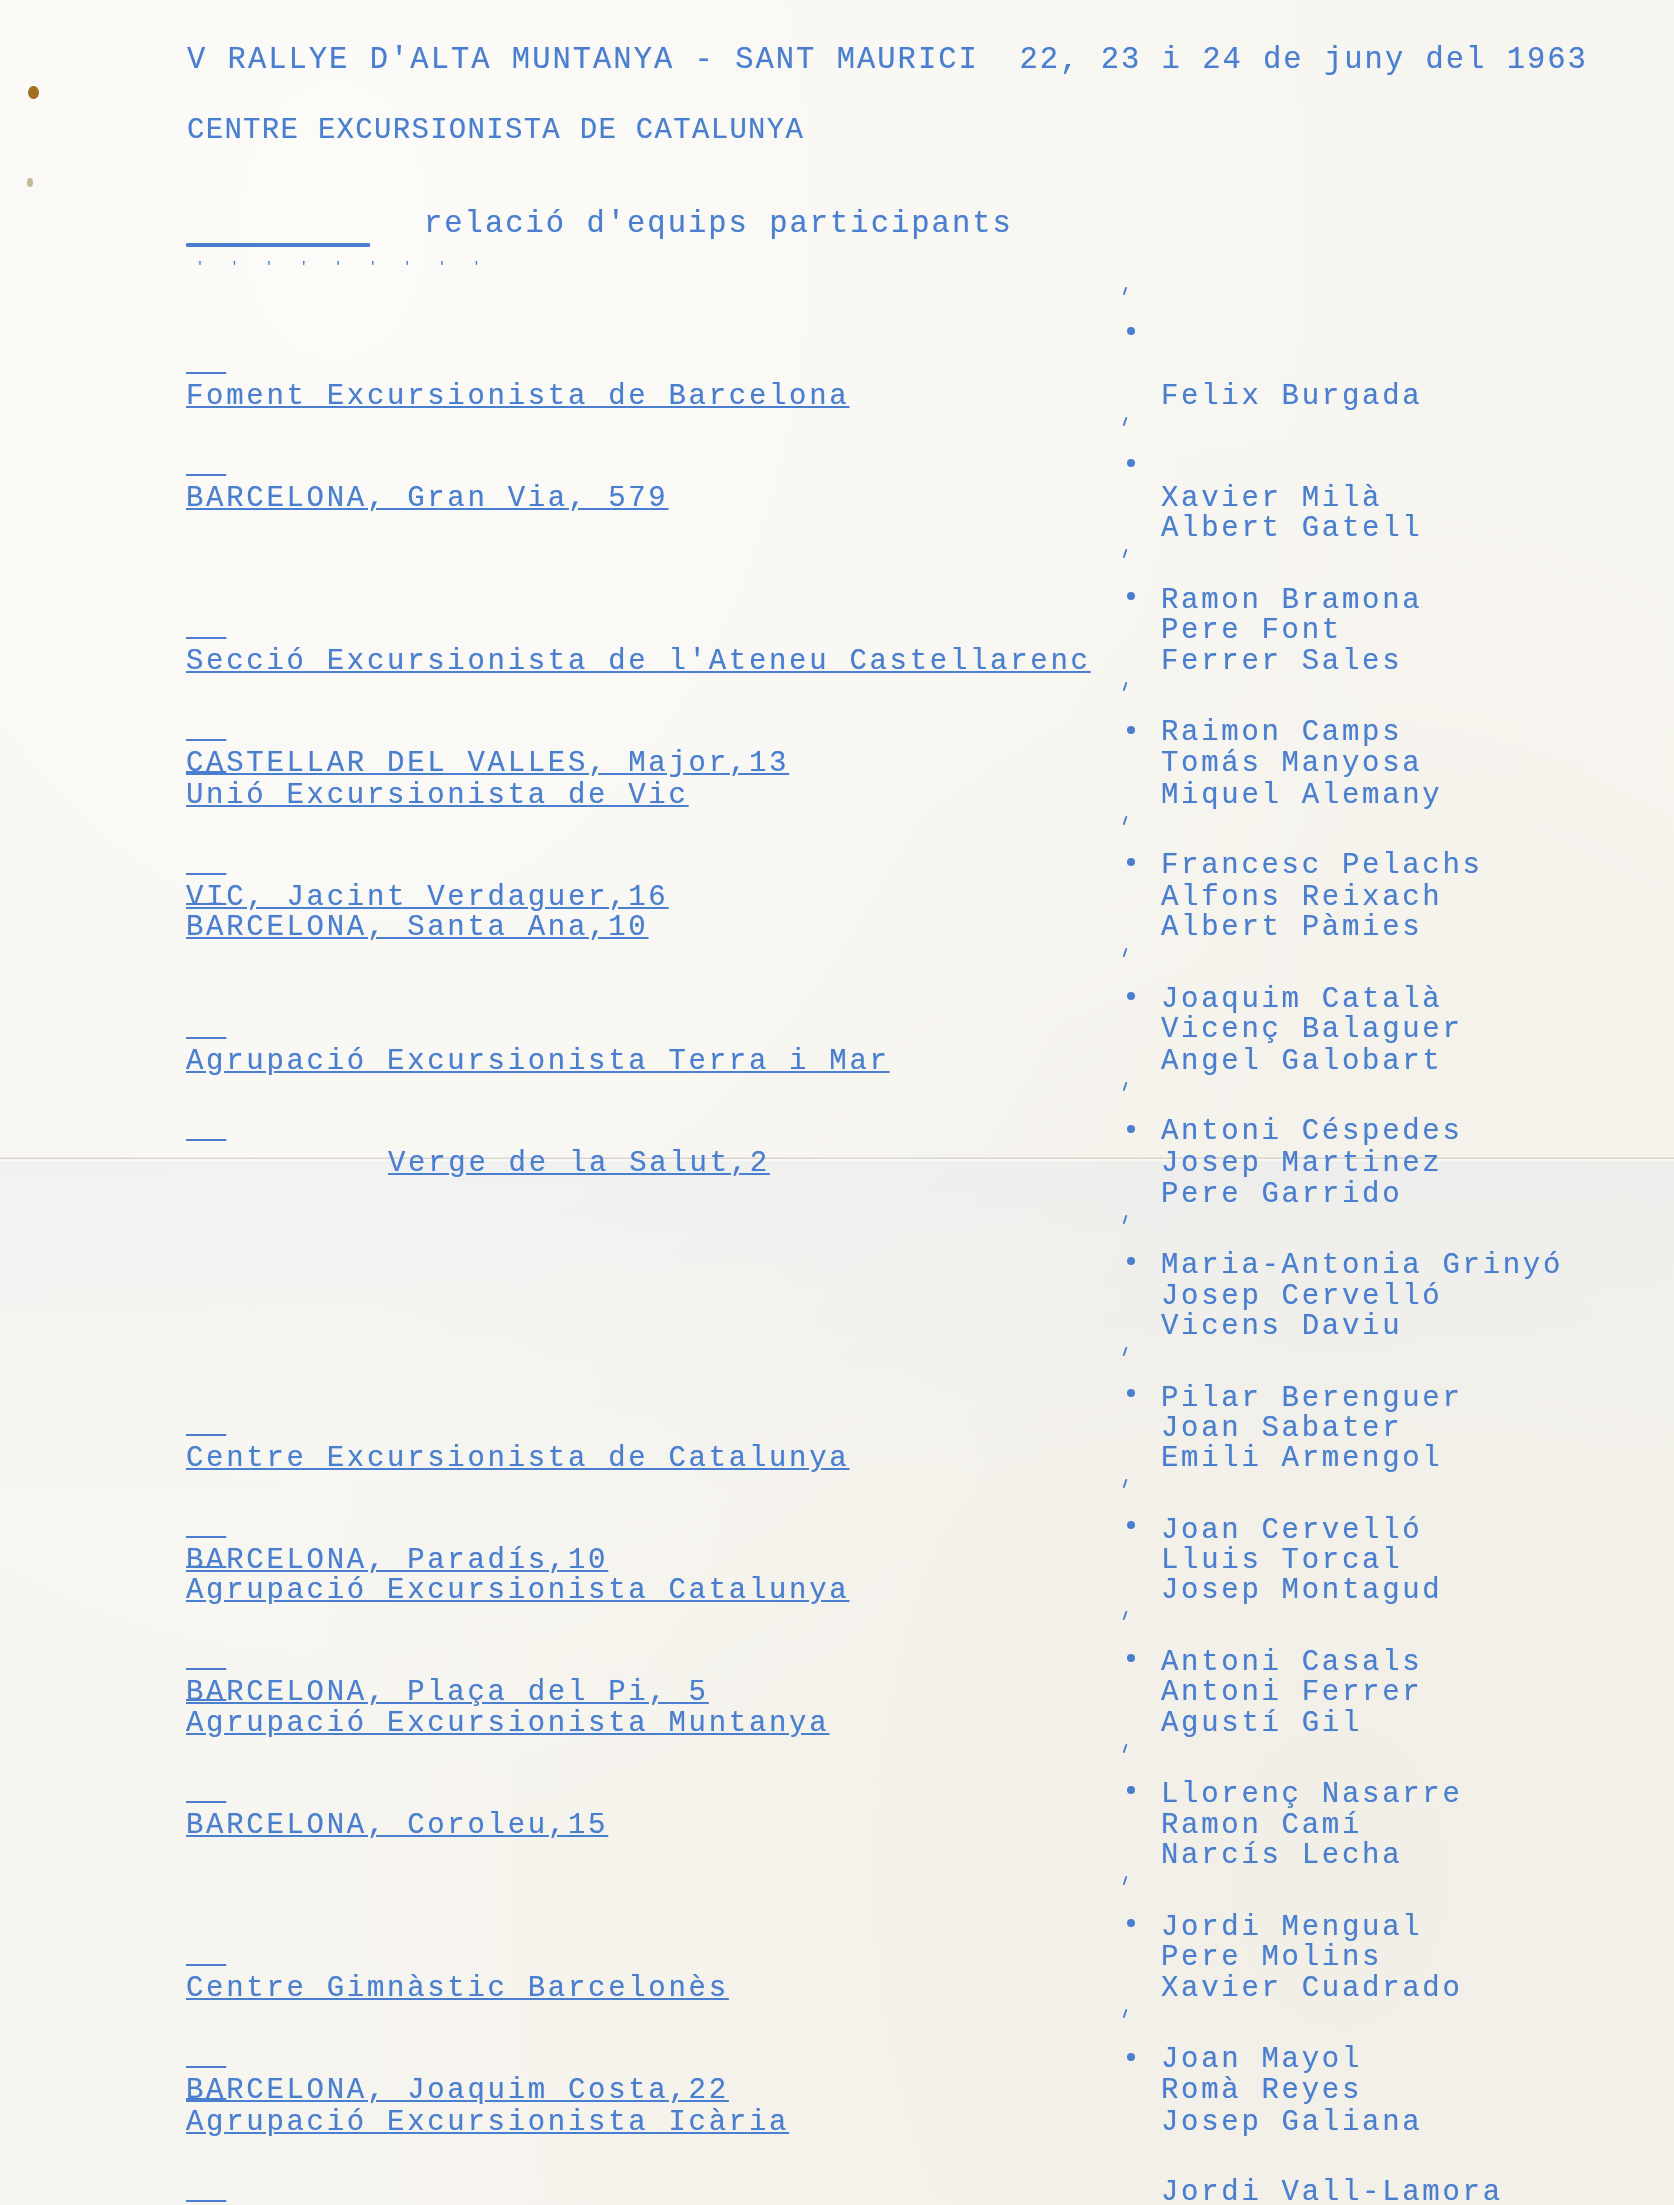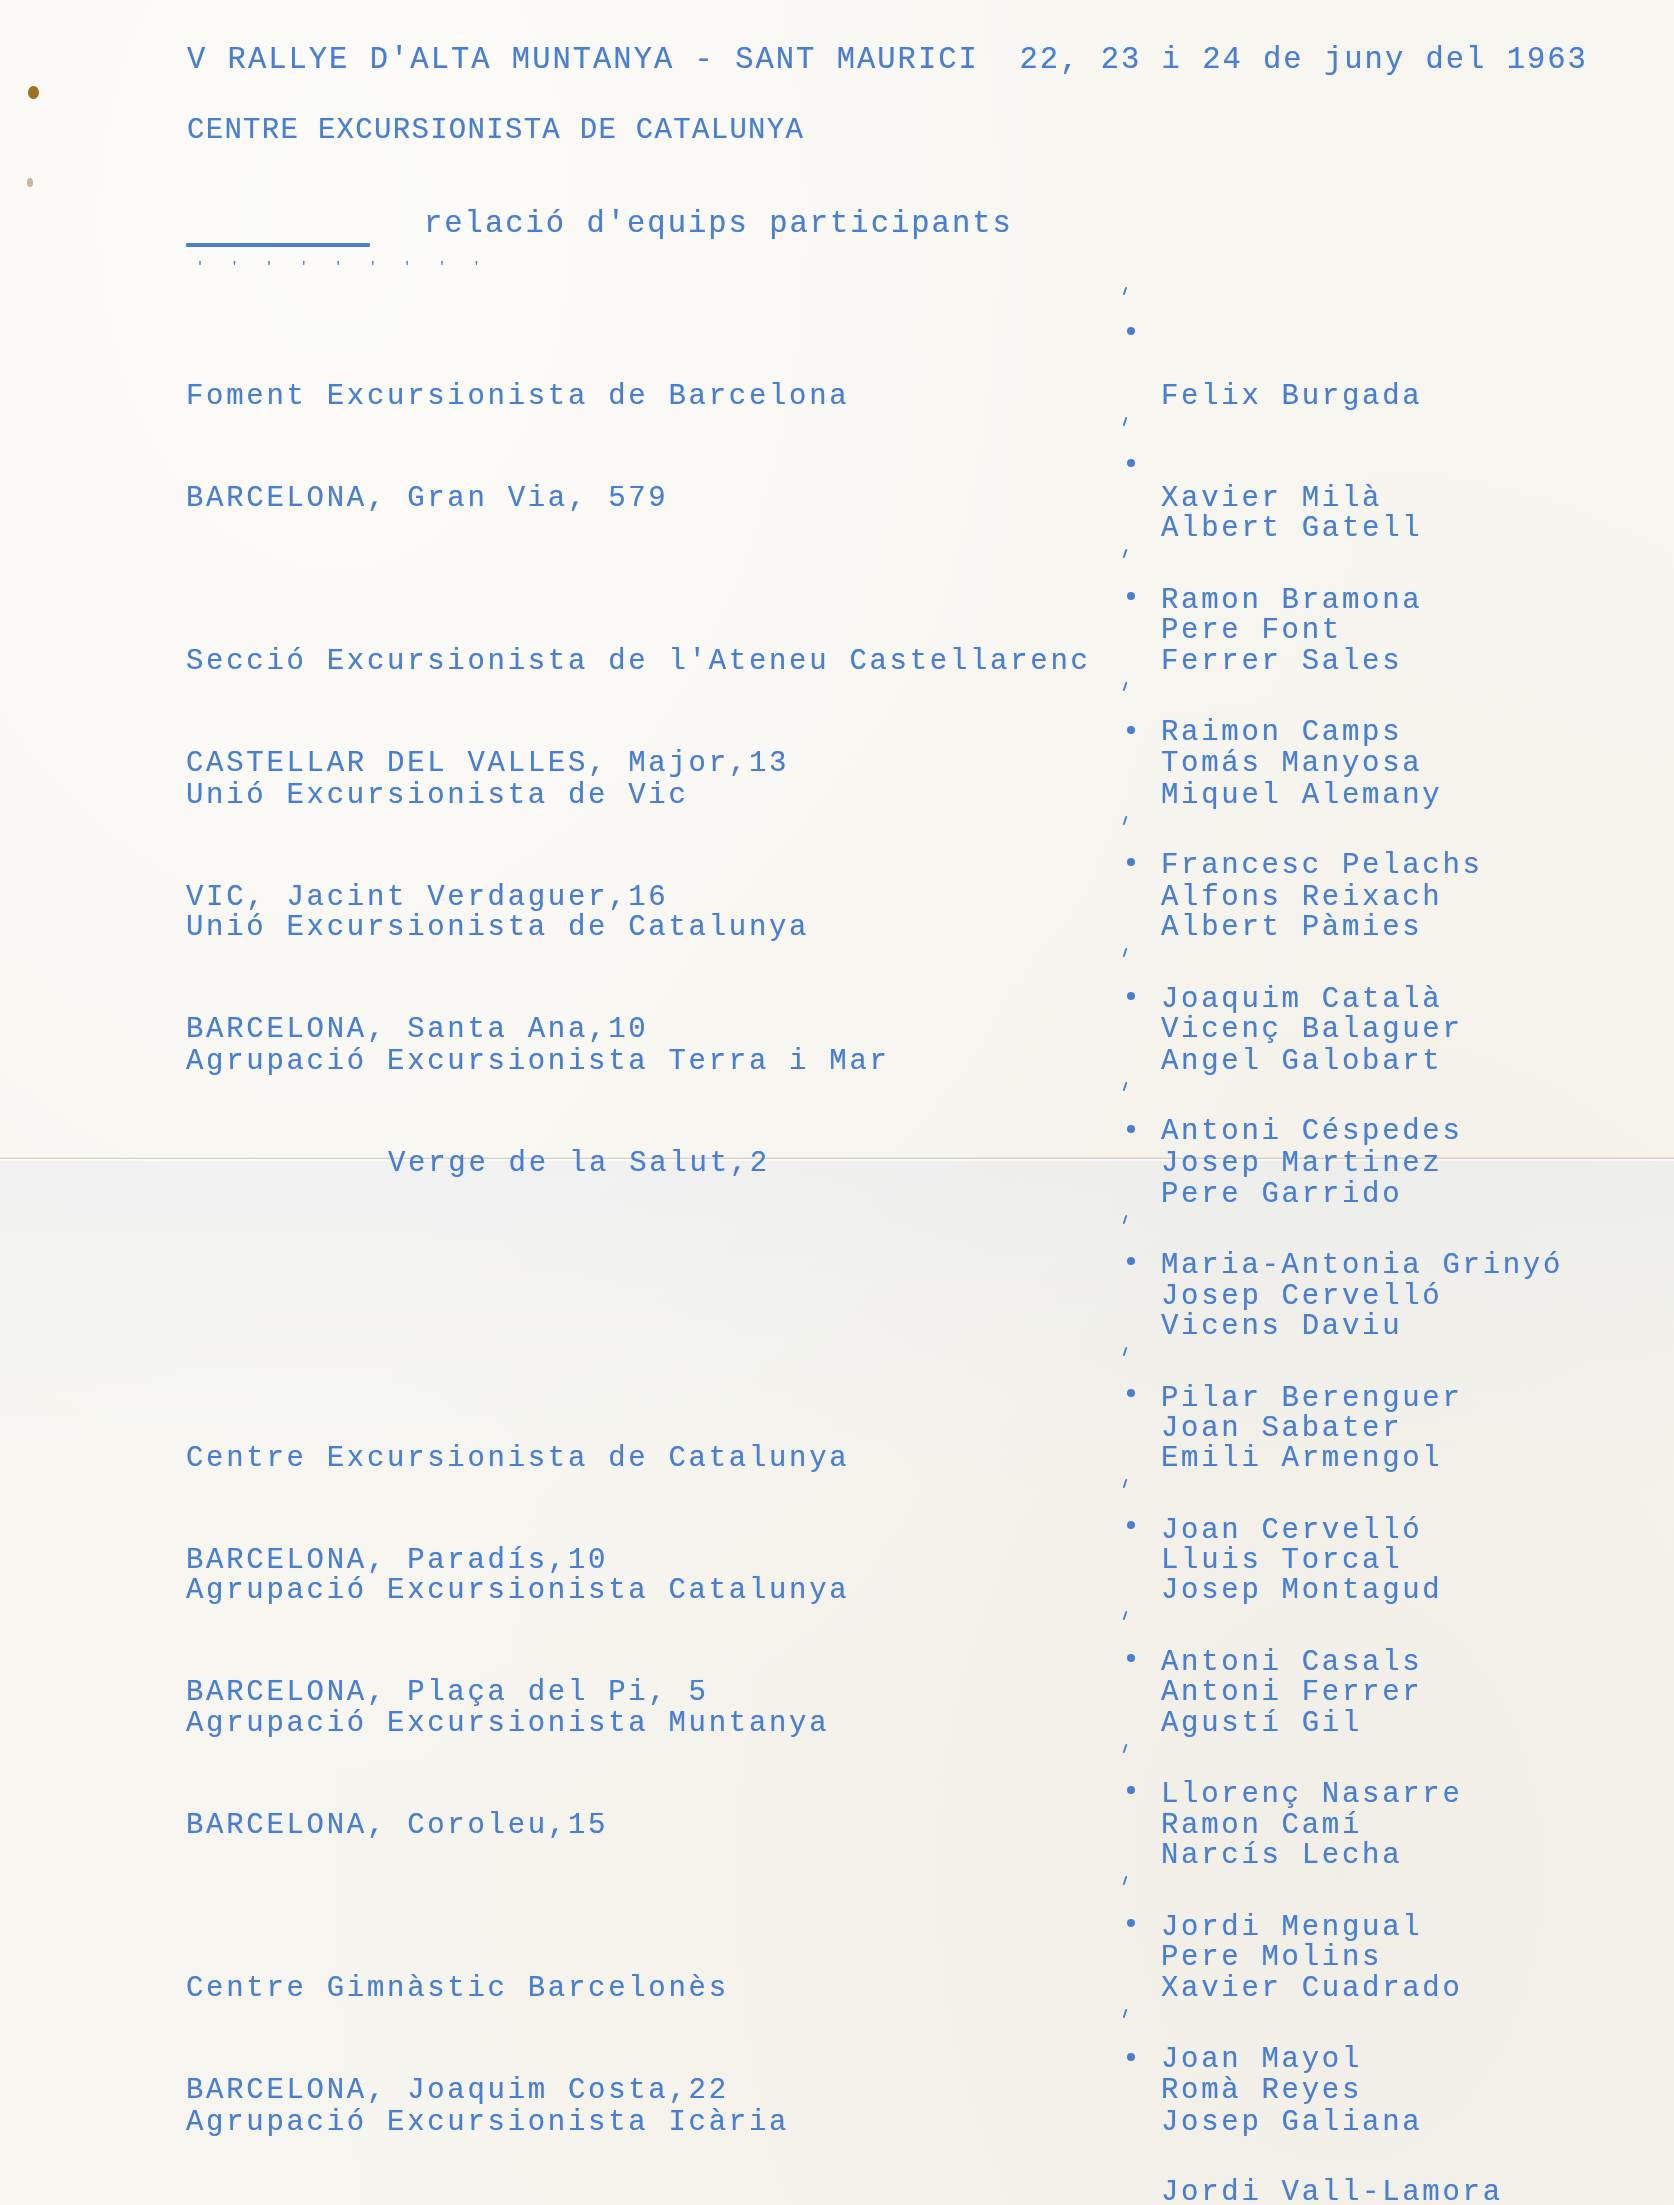--- a/index.html
+++ b/index.html
@@ -34,21 +34,21 @@
   .subtitle { left: 424px; top: 207px; font-size: 30.5px; letter-spacing: 2px; }
   .underline-rule {
     position: absolute; left: 186px; top: 243px; width: 184px; height: 4px;
     background: #4a7fd0; border-radius: 1.3px;
   }
   .tick-row {
     position: absolute; left: 196px; top: 262px; width: 172px; height: 9.3px;
     font-size: 13.3px; line-height: 9.3px; letter-spacing: 9.3px; color: #4a7fd0;
   }
 
-  .club { position: absolute; left: 186px; }
+  .club { position: absolute; left: 186px; text-decoration: underline; }
   .club-name, .club-address, .club-street { display: block; }
   .club-street { padding-left: 202px; }
 
   .team { position: absolute; left: 1127px; }
   .team .bullet {
     position: absolute; left: 0; top: 14.6px; width: 8px; height: 8px;
     background: #4a7fd0; border-radius: 50%;
   }
   .team .names { position: absolute; left: 34px; top: 0; }
   .team .member { display: block; }
@@ -82,21 +82,20 @@
 </div>
 <div class="typed club" style="top:577px">
   <span class="club-name">Secció Excursionista de l'Ateneu Castellarenc</span>
   <span class="club-address">CASTELLAR DEL VALLES, Major,13</span>
 </div>
 <div class="typed club" style="top:711px">
   <span class="club-name">Unió Excursionista de Vic</span>
   <span class="club-address">VIC, Jacint Verdaguer,16</span>
 </div>
 <div class="typed club" style="top:843px">
-  <span class="club-name">Unió Excursionista de Catalunya</span>
   <span class="club-address">BARCELONA, Santa Ana,10</span>
 </div>
 <div class="typed club" style="top:977px">
   <span class="club-name">Agrupació Excursionista Terra i Mar</span>
   <span class="club-street">Verge de la Salut,2</span>
 </div>
 <div class="typed club" style="top:1374px">
   <span class="club-name">Centre Excursionista de Catalunya</span>
   <span class="club-address">BARCELONA, Paradís,10</span>
 </div>

